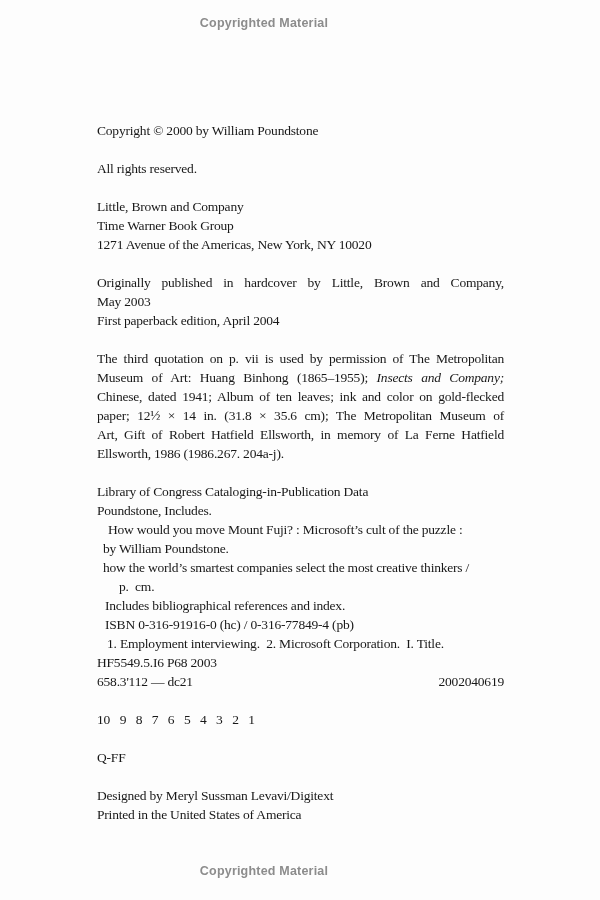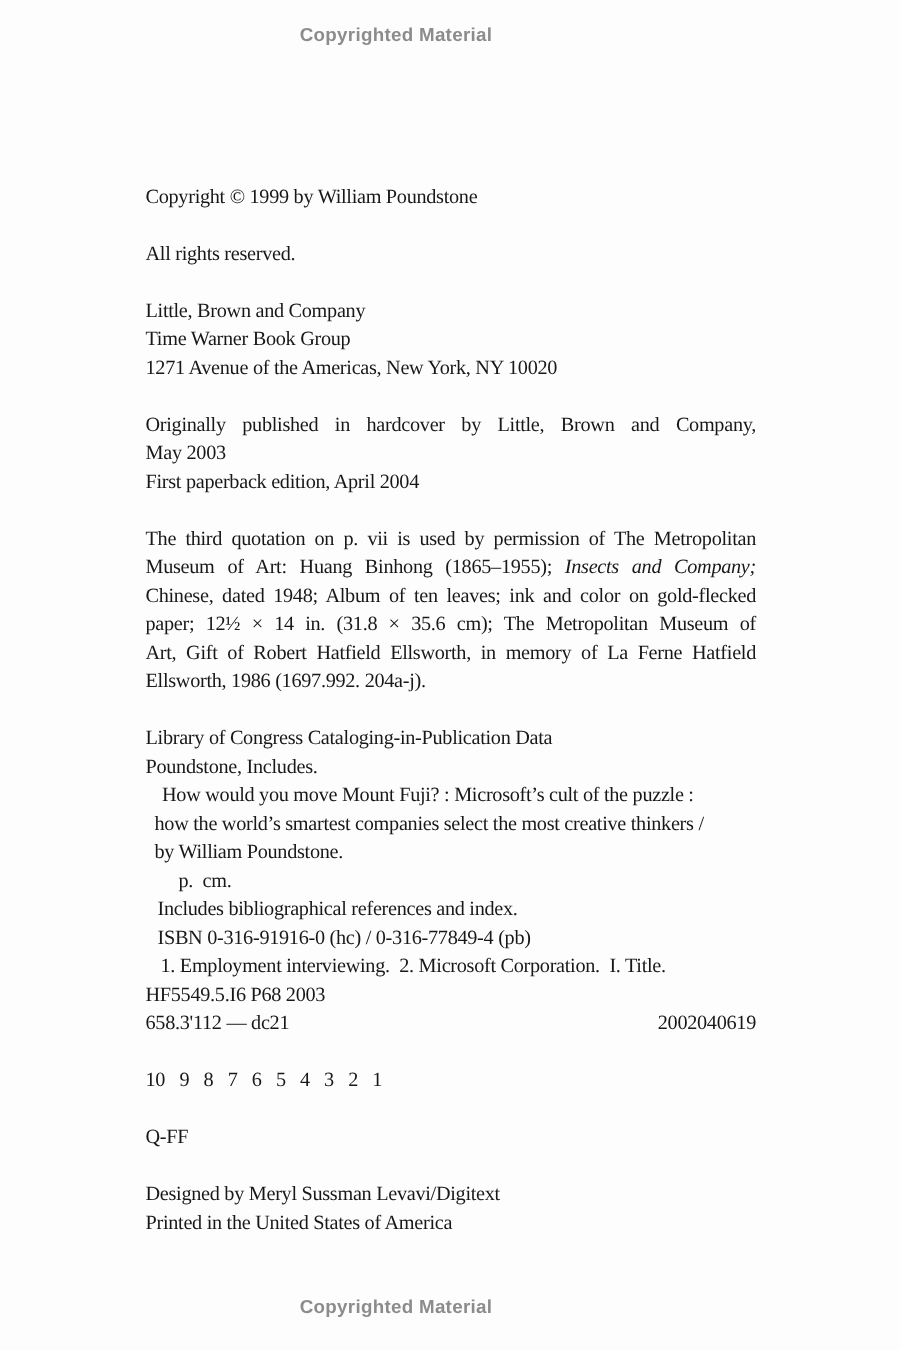--- a/index.html
+++ b/index.html
@@ -63,49 +63,49 @@
   }
 </style>
 </head>
 <body>
 
 <div class="page" style="--ink: #181818; --watermark: #8c8c8c; --paper: #fdfdfd;">
   <div class="watermark top">Copyrighted Material</div>
 
   <div class="content">
       <div class="block">
-        <div class="line"><span>Copyright © 1999 by William Poundstone</span></div>
+        <div class="line"><span>Copyright © 2000 by William Poundstone</span></div>
       </div>
       <div class="block">
         <div class="line"><span>All rights reserved.</span></div>
       </div>
       <div class="block">
         <div class="line"><span>Little, Brown and Company</span></div>
         <div class="line"><span>Time Warner Book Group</span></div>
         <div class="line"><span>1271 Avenue of the Americas, New York, NY 10020</span></div>
       </div>
       <div class="block">
         <div class="line just"><span>Originally published in hardcover by Little, Brown and Company,</span></div>
         <div class="line"><span>May 2003</span></div>
         <div class="line"><span>First paperback edition, April 2004</span></div>
       </div>
       <div class="block">
         <div class="line just"><span>The third quotation on p. vii is used by permission of The Metropolitan</span></div>
         <div class="line just"><span>Museum of Art: Huang Binhong (1865–1955); </span><span class="it">Insects and Company;</span></div>
-        <div class="line just"><span>Chinese, dated 1948; Album of ten leaves; ink and color on gold-flecked</span></div>
+        <div class="line just"><span>Chinese, dated 1941; Album of ten leaves; ink and color on gold-flecked</span></div>
         <div class="line just"><span>paper; 12½ × 14 in. (31.8 × 35.6 cm); The Metropolitan Museum of</span></div>
         <div class="line just"><span>Art, Gift of Robert Hatfield Ellsworth, in memory of La Ferne Hatfield</span></div>
-        <div class="line"><span>Ellsworth, 1986 (1697.992. 204a-j).</span></div>
+        <div class="line"><span>Ellsworth, 1986 (1986.267. 204a-j).</span></div>
       </div>
       <div class="block">
         <div class="line"><span>Library of Congress Cataloging-in-Publication Data</span></div>
         <div class="line"><span>Poundstone, Includes.</span></div>
         <div class="line" style="padding-left: 11px;"><span>How would you move Mount Fuji? : Microsoft’s cult of the puzzle :</span></div>
+        <div class="line" style="padding-left: 6px;"><span>by William Poundstone.</span></div>
         <div class="line" style="padding-left: 6px;"><span>how the world’s smartest companies select the most creative thinkers /</span></div>
-        <div class="line" style="padding-left: 6px;"><span>by William Poundstone.</span></div>
         <div class="line" style="padding-left: 22px;"><span>p.  cm.</span></div>
         <div class="line" style="padding-left: 8px;"><span>Includes bibliographical references and index.</span></div>
         <div class="line" style="padding-left: 8px;"><span>ISBN 0-316-91916-0 (hc) / 0-316-77849-4 (pb)</span></div>
         <div class="line" style="padding-left: 10px;"><span>1. Employment interviewing.  2. Microsoft Corporation.  I. Title.</span></div>
         <div class="line"><span>HF5549.5.I6 P68 2003</span></div>
         <div class="line"><span>658.3'112 — dc21</span><span class="rt">2002040619</span></div>
       </div>
       <div class="block">
         <div class="line"><span>10   9   8   7   6   5   4   3   2   1</span></div>
       </div>

